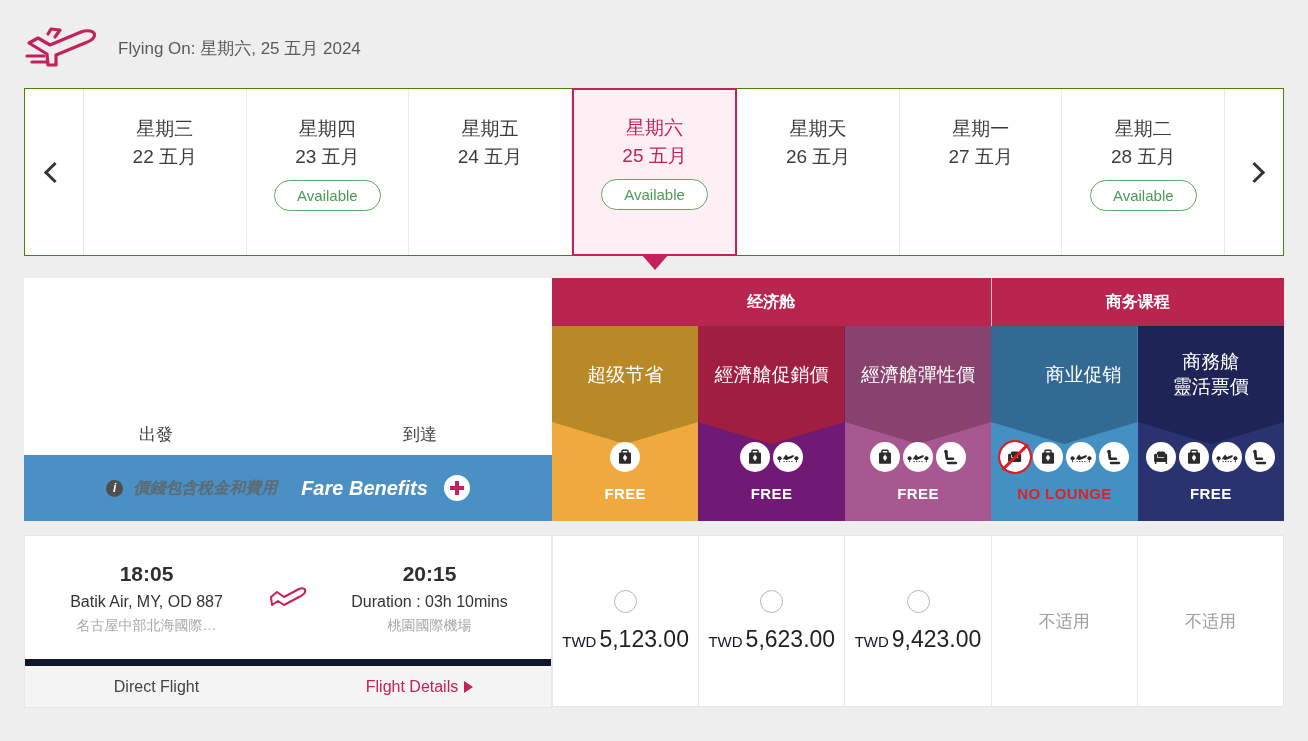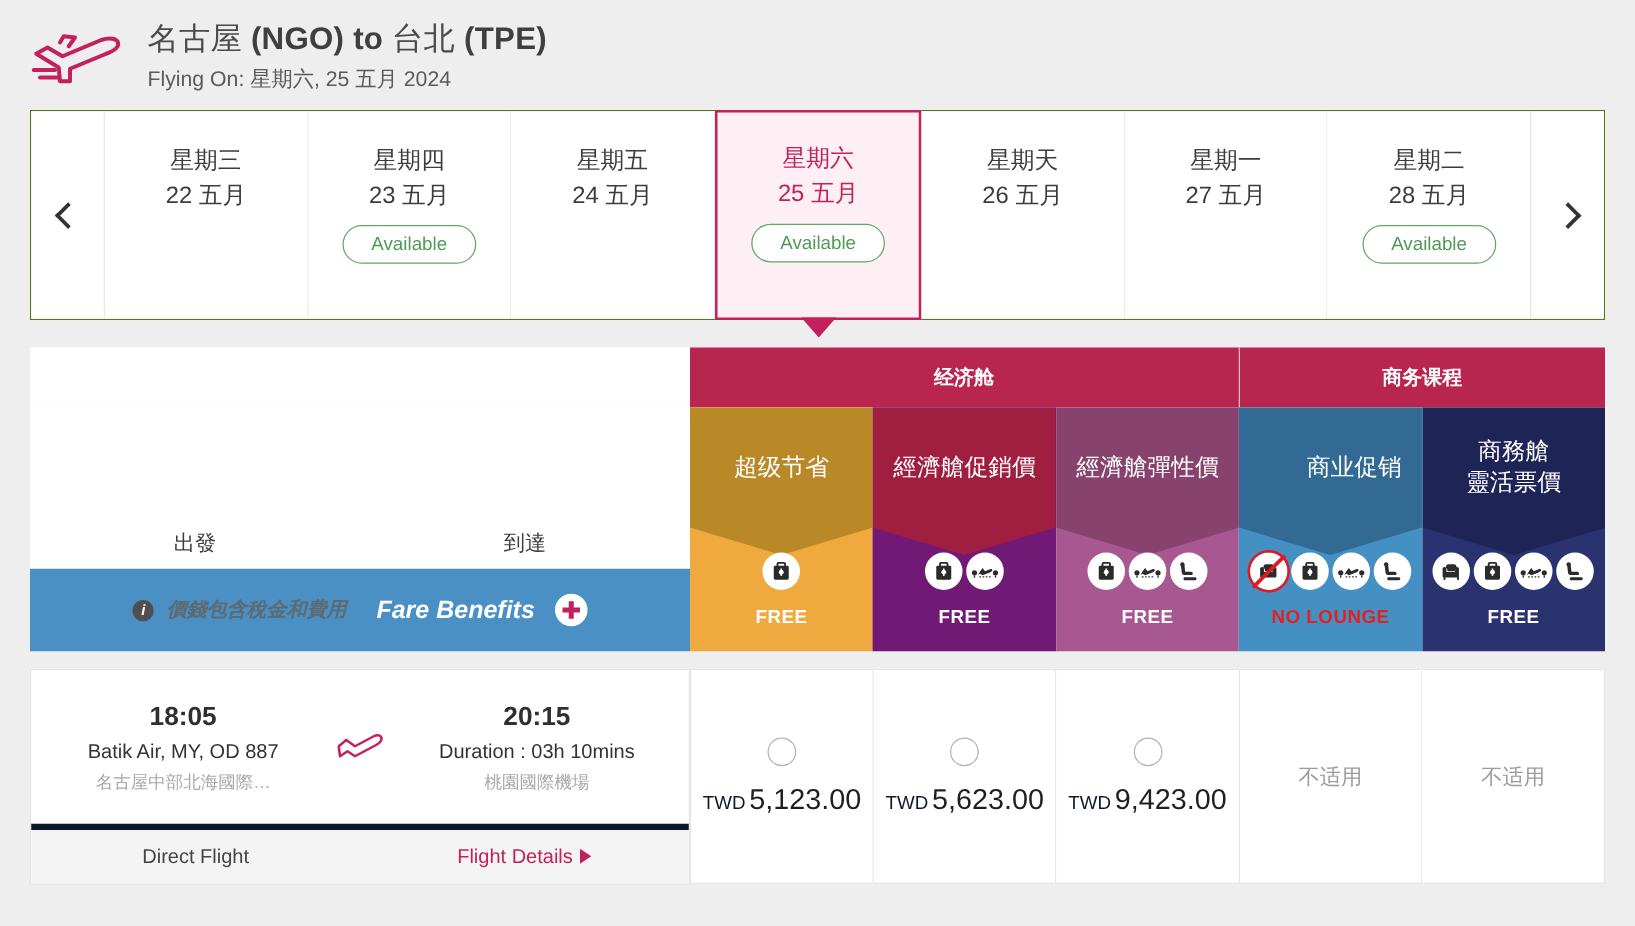--- a/index.html
+++ b/index.html
@@ -138,21 +138,21 @@
     width: 528px; flex: 0 0 528px; background: #fff; border: 1px solid #e6e6e6;
     display: flex; flex-direction: column;
   }
   .fl-main { height: 123px; display: flex; align-items: center; padding: 0 10px; }
   .fl-seg { flex: 1; text-align: center; }
   .fl-time { font-size: 21px; font-weight: 700; color: #2f2f2f; line-height: 1.45; }
   .fl-sub { font-size: 16px; color: #333; line-height: 1.5; }
   .fl-airport { font-size: 14px; color: #a8a8a8; line-height: 1.6; }
   .fl-plane { width: 60px; flex: 0 0 60px; display: flex; align-items: center; justify-content: center; }
   .fl-foot {
-    height: 48px; background: #f4f4f4; border-top: 5px solid #0f172a;
+    height: 48px; background: #f4f4f4; border-top: 7px solid #0f172a;
     display: flex; align-items: center;
   }
   .fl-direct { flex: 1; text-align: center; font-size: 16px; color: #444; }
   .fl-details { flex: 1; text-align: center; font-size: 16px; color: #c2215b; cursor: pointer; }
   .fl-details .tri {
     display: inline-block; width: 0; height: 0; margin-left: 6px;
     border-top: 6px solid transparent; border-bottom: 6px solid transparent;
     border-left: 9px solid #c2215b; vertical-align: middle;
   }
 
@@ -179,27 +179,20 @@
     <svg width="74" height="46" viewBox="0 0 74 46">
       <g fill="none" stroke="#c2215b" stroke-width="3.2" stroke-linejoin="round" stroke-linecap="round">
         <path d="M24 11 L27 6 L36 7 L31 14"></path>
         <path d="M5 20 L14 15 L26 22 L57 9 C64 6.5 70 8 70.5 11.5 C71 15 66.5 18 61 20 L32 32 L32 42 L24 42 L23 31 Z"></path>
         <path d="M8 39 L22 39"></path>
         <path d="M3 33 L20 33"></path>
       </g>
     </svg>
   </div>
   <div class="head-texts">
-    <div class="route-title">
-      <span>名古屋</span>
-      <b>(NGO)</b>
-      <b>to</b>
-      <span>台北</span>
-      <b>(TPE)</b>
-    </div>
     <div class="flying-on">Flying On: 星期六, 25 五月 2024</div>
   </div>
 </div>
 
 <div class="date-strip">
   <div class="arrow-cell left">
     <span class="chev l"></span>
   </div>
   <div class="date-cells" id="date-cells">
       <div class="date-cell">

